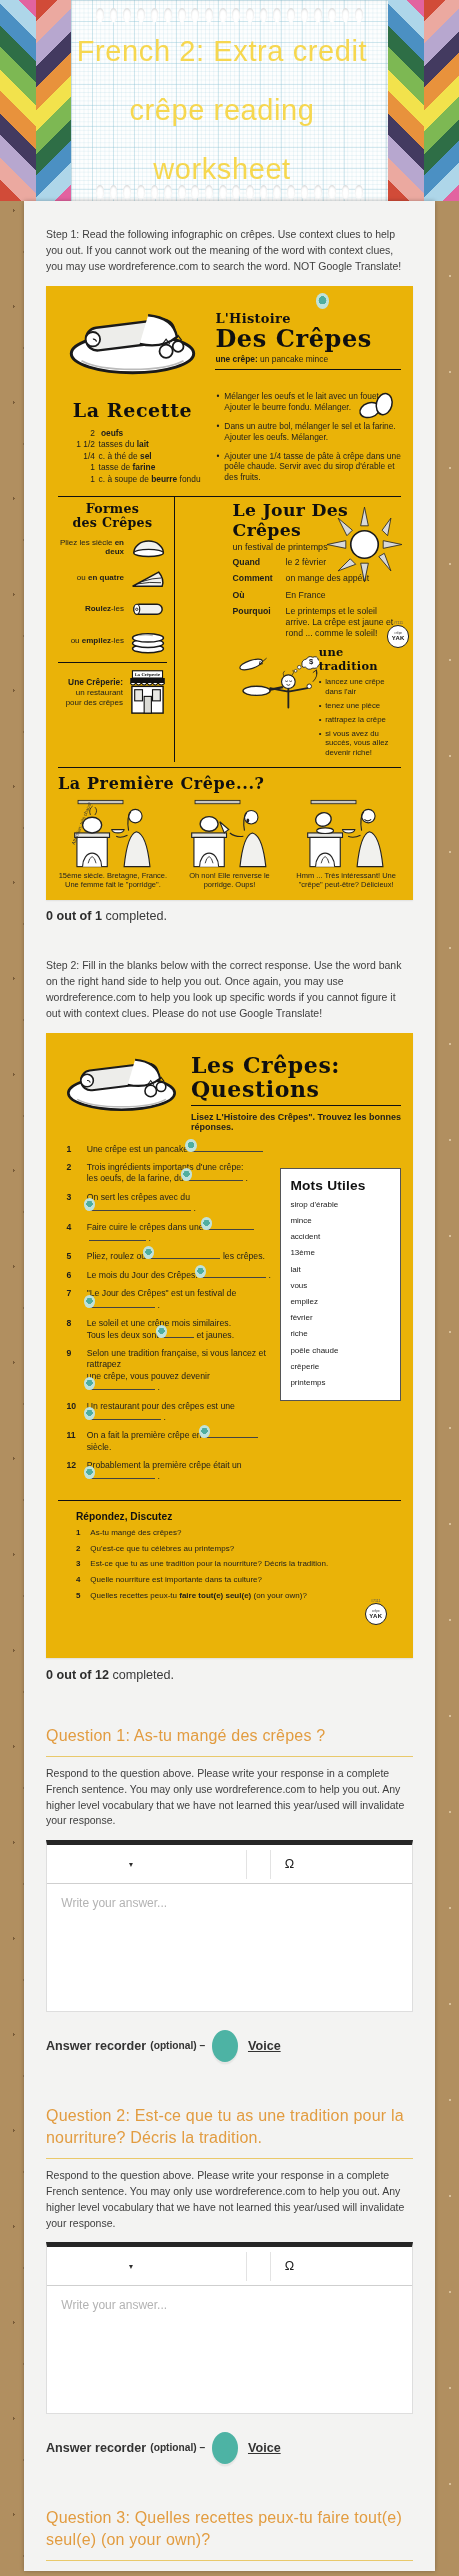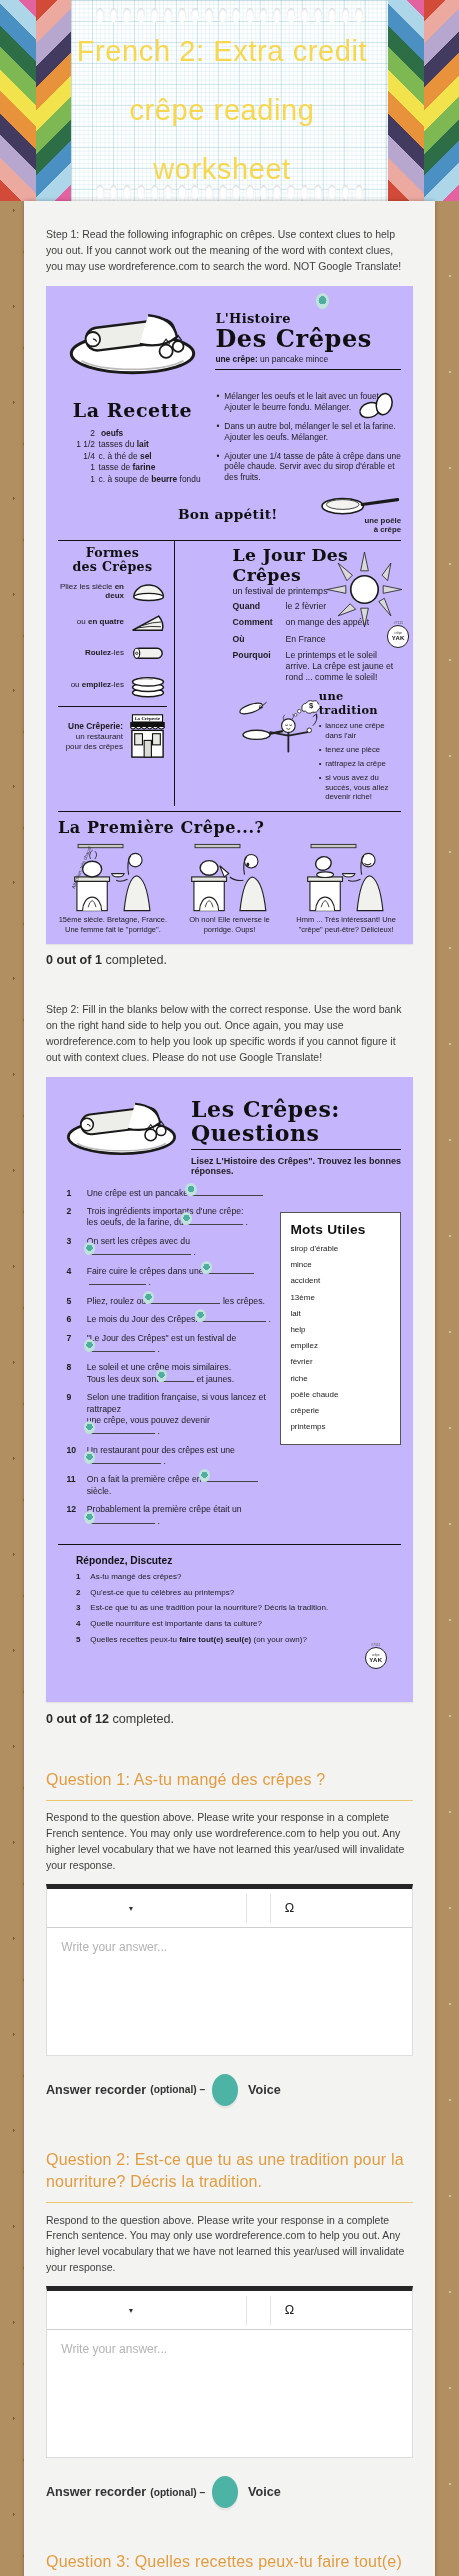--- a/index.html
+++ b/index.html
@@ -42,21 +42,21 @@
   .holes.top{top:8.4px;} .holes.bottom{bottom:2.4px;}
   .holes i{width:7.8px;height:13.7px;border-radius:50%;background:#fff;
     box-shadow:inset 0 1.2px 1.8px rgba(0,0,0,.16),0 0.6px 0 rgba(255,255,255,.9);}
   .banner-title{position:absolute;left:63px;right:78px;top:21.5px;text-align:center;
     font-size:29px;line-height:59px;color:#f6d74f;font-weight:400;letter-spacing:0.6px;}
   
   .sheet{position:absolute;left:24px;top:201px;width:367px;background:#f3f3f2;
     padding:15.5px 22px 9.6px;box-shadow:0 0 4.2px rgba(0,0,0,.28);}
   .step-text{font-size:10.5px;color:#3e3e3e;line-height:1.5;}
   .mt-step2{margin-top:35px;}
-  .whitebox{background:#c4b5fd;margin-top:12px;position:relative;padding:9.6px 12px;
+  .whitebox{background:#eab308;margin-top:12px;position:relative;padding:9.6px 12px;
     box-shadow:0 0.6px 1.2px rgba(0,0,0,.08);color:#1d1d1d;}
   .serif{font-family:"DejaVu Serif",serif;font-weight:700;color:#101010;}
   .completed{margin:9.6px 0 0;font-size:12.6px;color:#3a3a3a;}
   .completed b{font-weight:700;color:#2d2d2d;}
   
   .tdot-lg{position:absolute;width:13px;height:15.5px;border-radius:50%;
     background:radial-gradient(circle at 50% 45%, #4fae9f 0 36%, #bfe2dc 37% 100%);cursor:pointer;}
   .i1-row1{display:flex;align-items:flex-start;}
   .i1-titleblock{flex:1;padding-left:8.4px;padding-top:15.5px;}
   .t-small{font-size:13px;letter-spacing:0.3px;}
@@ -148,21 +148,21 @@
   .omega-btn{position:absolute;left:63.5%;top:50%;transform:translateY(-50%);
     font-size:12.6px;color:#222;cursor:pointer;background:none;border:none;font-family:inherit;}
   .editor textarea{display:block;width:100%;box-sizing:border-box;height:127px;border:none;outline:none;
     resize:none;background:transparent;padding:12px 14.3px;font-size:12px;color:#444;font-family:inherit;}
   .editor textarea::placeholder{color:#b3b3b3;}
   .voice-row{display:flex;align-items:center;margin:18px 0 8.4px;}
   .rec-b{font-size:12.6px;font-weight:700;color:#333;}
   .rec-o{font-size:10.2px;font-weight:700;color:#333;margin-left:4.2px;}
   .voice-btn{width:26px;height:32px;border-radius:50%;background:#4db3a4;border:none;cursor:pointer;
     margin-left:7.2px;box-shadow:0 2.4px 1.2px rgba(0,0,0,.06);}
-  .voice-l{font-size:12.6px;font-weight:700;color:#333;margin-left:9.6px;}
+  .voice-l{font-size:12.6px;font-weight:700;color:#333;margin-left:9.6px;text-decoration:underline;}
   svg{display:block;}
 </style>
 </head>
 <body>
 
 <div class="banner">
   <div class="chev left">
       <div class="h h1"></div>
       <div class="h h2"></div>
     </div>
@@ -271,34 +271,20 @@
             <i>•</i>
             <span>Dans un autre bol, mélanger le sel et la farine. Ajouter les oeufs. Mélanger.</span>
           </div>
         <div class="bullet">
             <i>•</i>
             <span>Ajouter une 1/4 tasse de pâte à crêpe dans une poêle chaude. Servir avec du sirop d'érable et des fruits.</span>
           </div>
       </div>
     </div>
 
-    <div class="i1-row2b">
-      <div class="serif bon">Bon appétit!</div>
-      <div class="pan-wrap">
-        <svg width="84" height="25" viewBox="0 0 150 46">
-          <ellipse cx="45" cy="26" rx="38" ry="14" fill="#fff" stroke="#1a1a1a" stroke-width="3"></ellipse>
-          <ellipse cx="45" cy="23" rx="30" ry="9" fill="#f3f3f0" stroke="#1a1a1a" stroke-width="1.5"></ellipse>
-          <path d="M81 23 L146 14" stroke="#1a1a1a" stroke-width="6" stroke-linecap="round"></path>
-        </svg>
-        <div class="pan-label">
-          <div>une poêle</div>
-            <div>à crêpe</div>
-        </div>
-      </div>
-    </div>
 
     <hr class="rule3">
 
     <div class="i1-cols">
       <div class="col-formes">
         <div class="serif formes-h">
           <div>Formes</div>
             <div>des Crêpes</div>
         </div>
         <div class="forme">
@@ -568,21 +554,21 @@
             <span class="qt"><span>Probablement la première crêpe était un</span><span class="blank w110"><i class="tdot"></i></span><span>.</span></span>
           </div>
       </div>
       <div class="bank">
         <div class="bank-h">Mots Utiles</div>
         <div class="w">sirop d'érable</div>
         <div class="w">mince</div>
         <div class="w">accident</div>
         <div class="w">13ème</div>
         <div class="w">lait</div>
-        <div class="w">help</div>
+        <div class="w">vous</div>
         <div class="w">empilez</div>
         <div class="w">fèvrier</div>
         <div class="w">riche</div>
         <div class="w">poêle chaude</div>
         <div class="w">crêperie</div>
         <div class="w">printemps</div>
       </div>
     </div>
 
     <hr class="rule3b">

